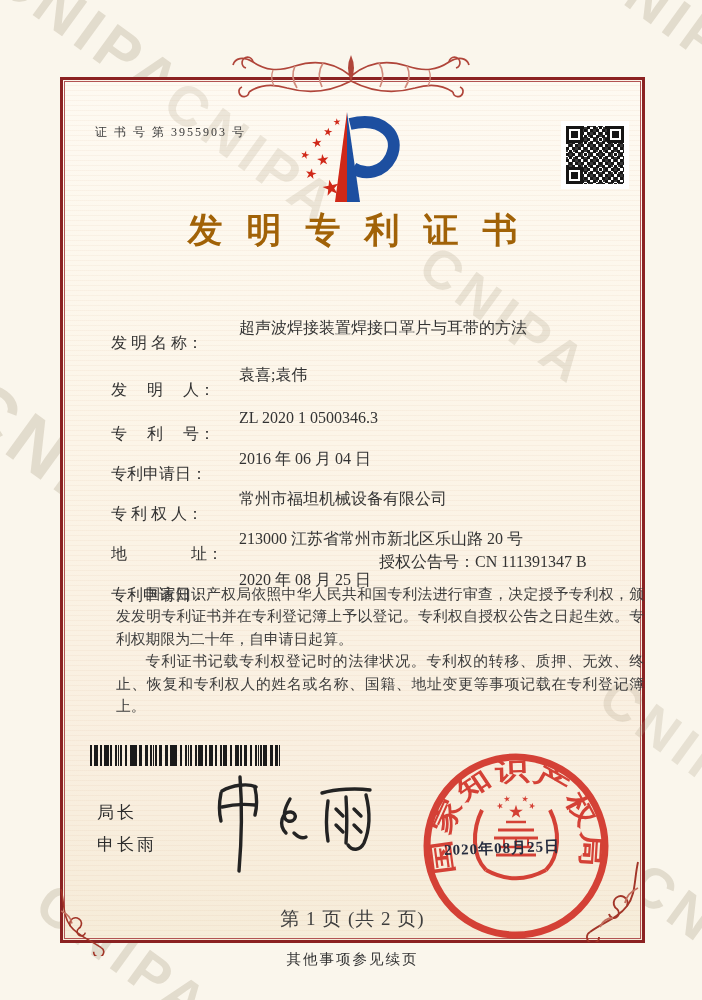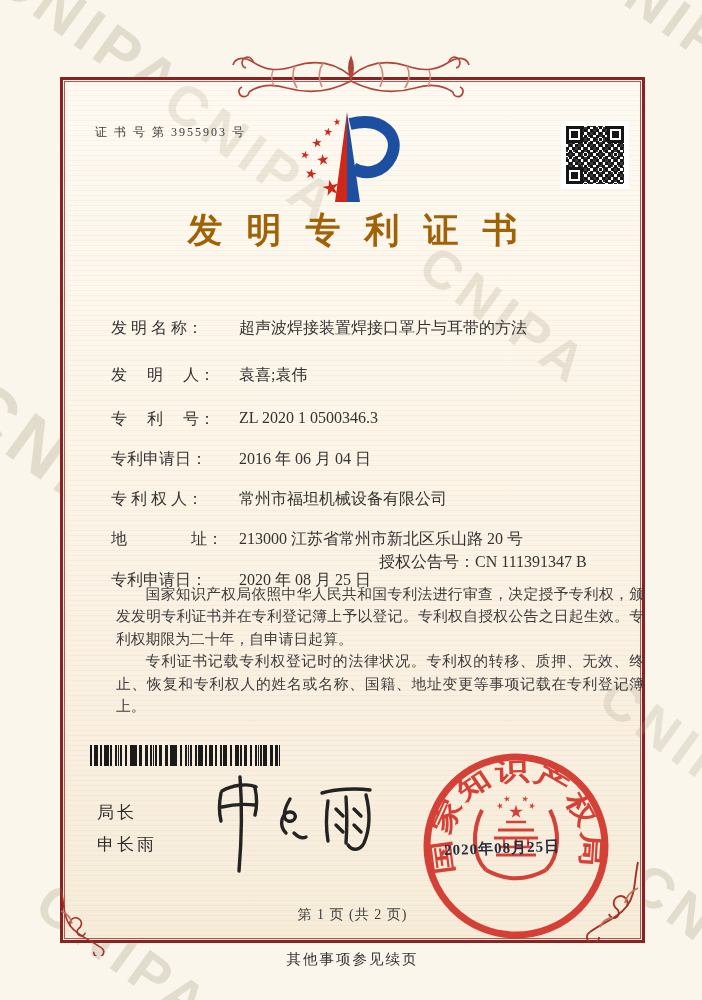--- a/index.html
+++ b/index.html
@@ -25,39 +25,39 @@
   .frame::before { content:""; position:absolute; inset:1px; border:1px solid #b25353; }
   .frame::after  { content:""; position:absolute; inset:0;
     background:repeating-linear-gradient(180deg, rgba(201,142,100,0.07) 0 1px, transparent 1px 5px); }
   .cert-no { position:absolute; left:95px; top:124px; font-size:12px; letter-spacing:2px; color:#3a3a3a; }
   .title {
     position:absolute; left:60px; top:207px; width:585px; margin:0;
     text-align:center; font-size:35px; font-weight:600;
     letter-spacing:24px; text-indent:24px; color:#a16207;
   }
   .row { position:absolute; left:95px; width:525px; font-size:16px; color:#333; white-space:pre; }
-  .row .lbl { display:inline-block; width:128px; vertical-align:top; }
+  .row .lbl { display:inline-block; width:128px; vertical-align:top;margin-top:15px; }
   .row .pair2 { position:absolute; left:273px; top:0;margin-left:11px; }
   .paras { position:absolute; left:88px; top:583px; width:528px; font-size:14.8px; line-height:1.52; color:#3c3c3c; text-align:justify;margin-left:28px; }
   .paras p { margin:0; text-indent:2em; }
   .barcode { position:absolute; left:90px; top:745px; width:190px; height:21px;
     background:
       repeating-linear-gradient(90deg,#1a1a1a 0 2px,transparent 2px 5px),
       repeating-linear-gradient(90deg,#1a1a1a 0 1px,transparent 1px 7px),
       repeating-linear-gradient(90deg,transparent 0 4px,#1a1a1a 4px 6px,transparent 6px 13px);
   }
   .director-title { position:absolute; left:97px; top:801px; font-size:17px; letter-spacing:3px; color:#2d2d2d; }
   .director-name  { position:absolute; left:97px; top:833px; font-size:17px; letter-spacing:3px; color:#2d2d2d; }
   .signature { position:absolute; left:198px; top:773px; }
   .seal-wrap { position:absolute; left:418px; top:750px; width:196px; height:196px; opacity:0.93; }
   .seal-date {
     position:absolute; left:402px; top:839px; width:200px; text-align:center;
     font-size:15px; font-weight:700; color:#262c3e; letter-spacing:1px; transform:rotate(-2deg);
   }
-  .page-info  { position:absolute; left:60px; top:906px; width:585px; text-align:center; font-size:14px; color:#3f3f3f; letter-spacing:1px; }
+  .page-info  { position:absolute; left:60px; top:906px; width:585px; text-align:center; font-size:19px; color:#3f3f3f; letter-spacing:1px; }
   .footer-note{ position:absolute; left:60px; top:950px; width:585px; text-align:center; font-size:14.5px; color:#333; letter-spacing:2px; }
   .top-orn   { position:absolute; left:228px; top:50px; }
   .corner-br { position:absolute; left:582px; top:858px; }
   .corner-bl { position:absolute; left:56px; top:886px; transform:scaleX(-1); }
   .qr { position:absolute; left:561px; top:121px; width:68px; height:68px; background:#fff; padding:5px; box-sizing:border-box; }
   .qr-m { position:relative; width:100%; height:100%;
     background:
       repeating-conic-gradient(#151515 0% 25%, transparent 0% 50%) 0 0/6px 6px,
       repeating-conic-gradient(rgba(21,21,21,0.85) 0% 25%, transparent 0% 50%) 2px 1px/10px 10px;
   }

